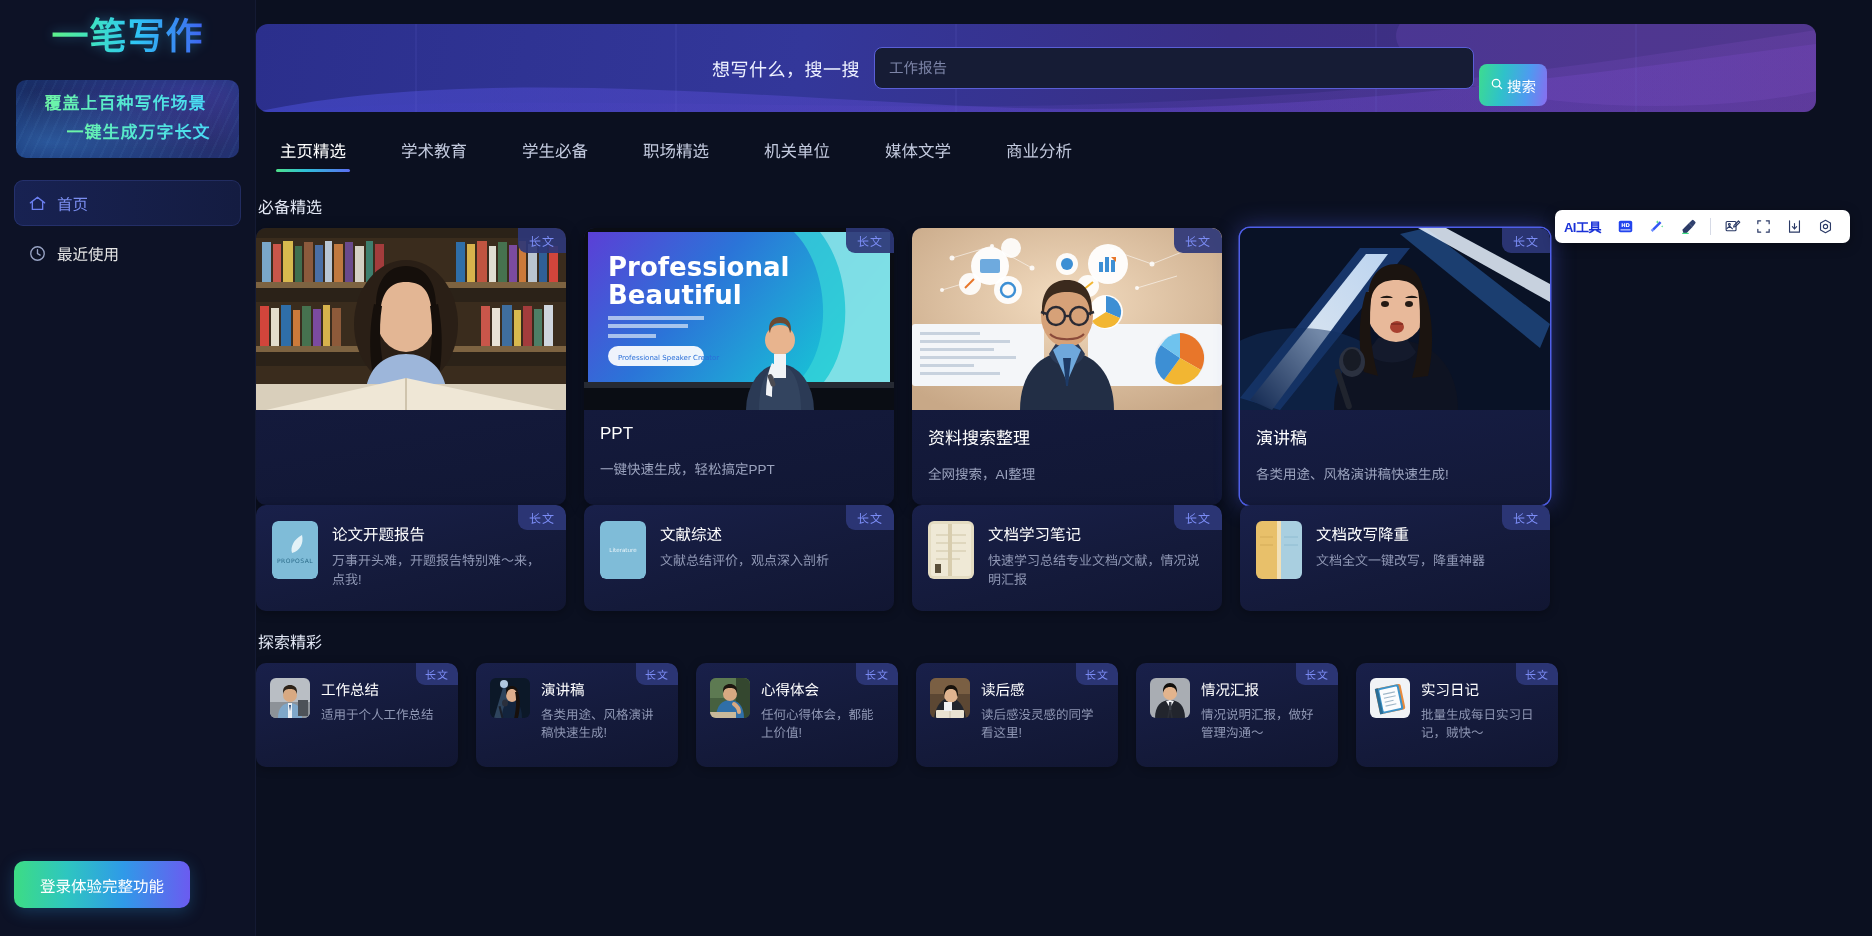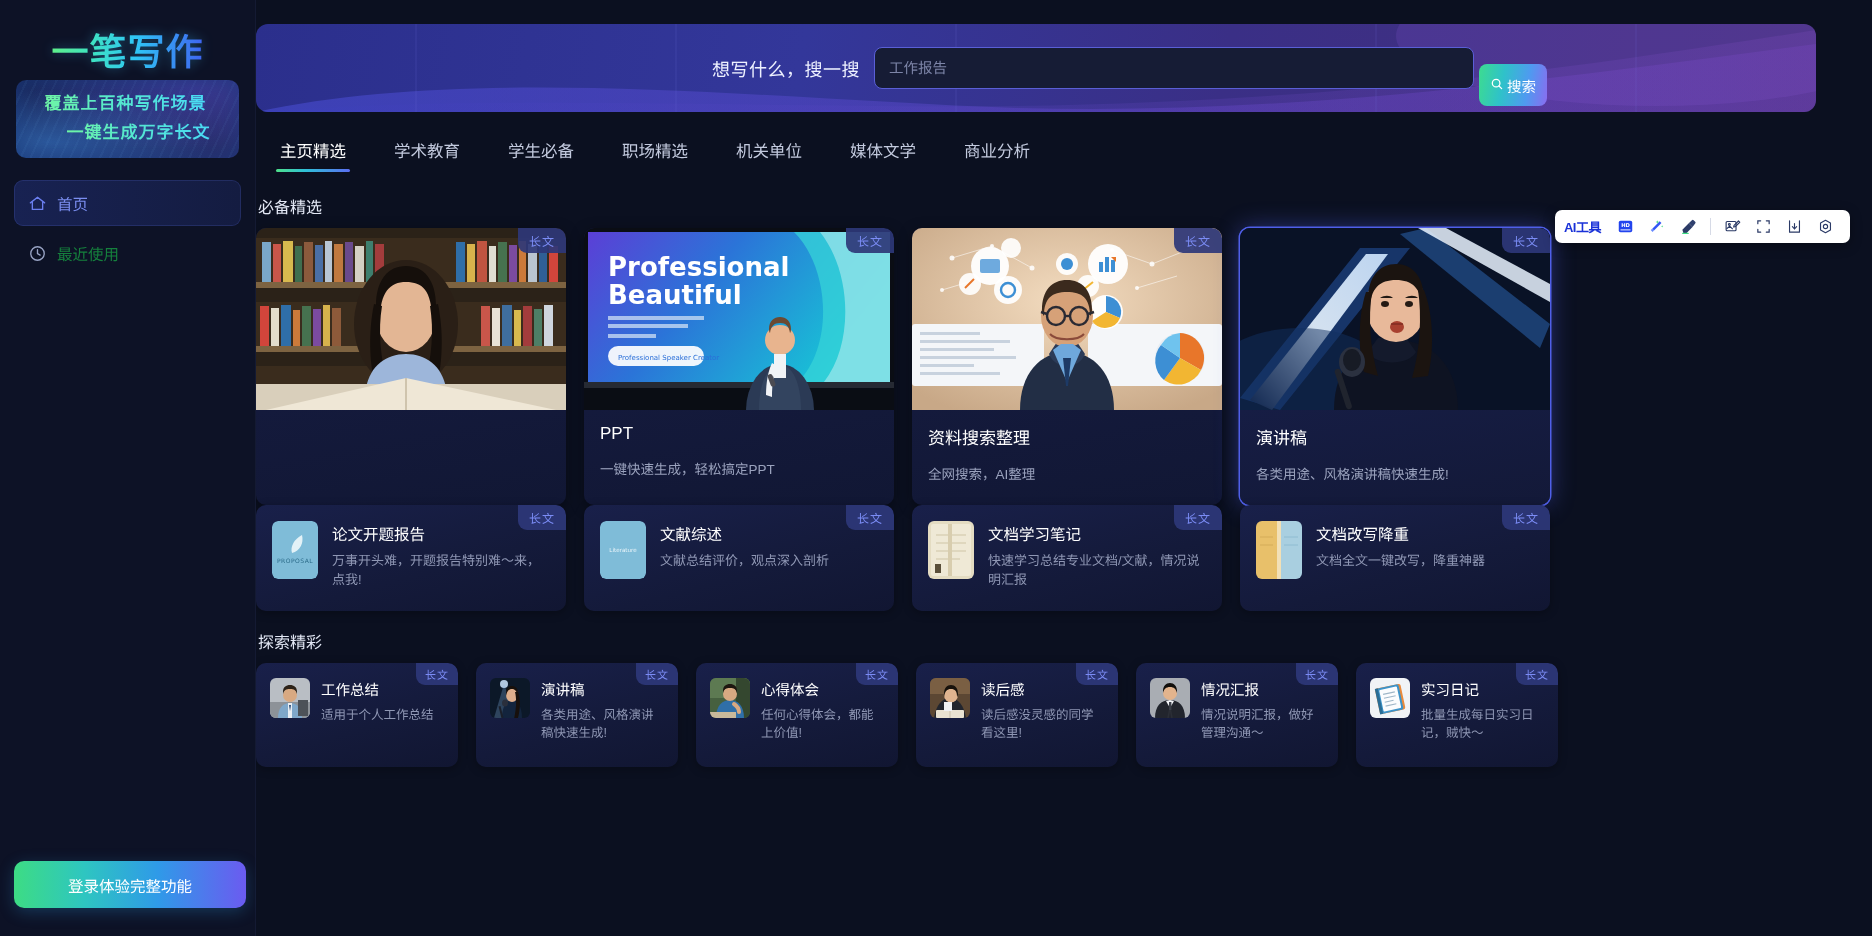--- a/index.html
+++ b/index.html
@@ -14,21 +14,21 @@
   .app { display: flex; width: 1872px; height: 936px; position: relative; }
 
   
   .sidebar {
     width: 256px; height: 936px; flex: 0 0 256px;
     background: #0d1226;
     position: relative;
     border-right: 1px solid #141a33;
   }
   .logo-wrap {
-    height: 76px; display: flex; align-items: flex-end; justify-content: center;
+    height: 76px; display: flex; align-items: flex-start; justify-content: center;
     padding-top: 6px;
   }
   .logo-text {
     font-size: 37px; font-weight: 700; letter-spacing: 1px;
     background: linear-gradient(90deg,#5ef08a 0%,#3fe3c0 25%,#2fc6f5 55%,#3f63f0 100%);
     -webkit-background-clip: text; background-clip: text; color: transparent;
     font-family: "DejaVu Sans", sans-serif;
     text-shadow: none;
     filter: drop-shadow(0 0 6px rgba(60,200,255,.35));
   }
@@ -56,34 +56,34 @@
     -webkit-background-clip: text; background-clip: text; color: transparent;
     line-height: 1.7;
   }
   .promo-line.l2 { margin-left: 22px; }
   .promo-line.l1 { margin-right: 4px; }
 
   .nav-list { margin-top: 22px; padding: 0 14px; }
   .nav-item {
     display: flex; align-items: center; gap: 10px;
     height: 46px; padding: 0 14px; border-radius: 9px;
-    color: #15803d; font-size: 15.5px; cursor: pointer;
+    color: #e5e5e5; font-size: 15.5px; cursor: pointer;
     margin-bottom: 4px;
   }
   .nav-item.active {
     background: linear-gradient(90deg,#182252 0%,#141c41 100%);
     color: #7b8ef0;
     box-shadow: inset 0 0 0 1px rgba(90,110,220,.20);
   }
   .nav-item .ico { width: 19px; height: 19px; display:block; }
   .nav-item.active .ico path, .nav-item.active .ico circle, .nav-item.active .ico line { stroke: #6b7ff0; }
 
   .login-btn {
     position: absolute; left: 14px; bottom: 28px;
-    width: 232px; height: 47px; border-radius: 10px; border: 0;
+    width: 176px; height: 47px; border-radius: 10px; border: 0;
     background: linear-gradient(90deg,#3ddc84 0%,#2ec6c0 30%,#2f9ae8 62%,#6b5bf0 100%);
     color: #ffffff; font-size: 15.5px; font-weight: 500; cursor: pointer;
     font-family: "Liberation Sans", sans-serif;
     box-shadow: 0 4px 16px rgba(45,150,220,.28);
   }
 
   
   .main { flex: 1; height: 936px; position: relative; overflow: hidden; background:#0b1020; }
 
   .search-banner {
@@ -109,21 +109,21 @@
   }
   .search-field input::placeholder { color: #7d85a8; }
   .search-btn {
     position: absolute; right: -74px; top: 16px;
     width: 68px; height: 42px; border: 0; border-radius: 8px; cursor: pointer;
     background: linear-gradient(100deg,#3ddc8f 0%,#2fc2c9 35%,#4f9af0 70%,#8a6cf0 100%);
     color: #fff; font-size: 14.5px; display:flex; align-items:center; justify-content:center; gap:3px;
     font-family: "Liberation Sans", sans-serif;
   }
 
-  .tabs { display: flex; gap: 4px; margin-top: 16px; padding-left: 2px; }
+  .tabs { display: flex; gap: 11px; margin-top: 16px; padding-left: 2px; }
   .tab {
     position: relative; padding: 10px 22px 14px 22px; font-size: 16.5px;
     color: #c3cade; cursor: pointer; white-space: nowrap;
   }
   .tab.active { color: #ffffff; font-weight: 500; }
   .tab.active::after {
     content:""; position: absolute; left: 18px; right: 18px; bottom: 4px; height: 3px;
     border-radius: 2px;
     background: linear-gradient(90deg,#4ee08a 0%,#2fc0d8 40%,#5b6ef2 100%);
   }

